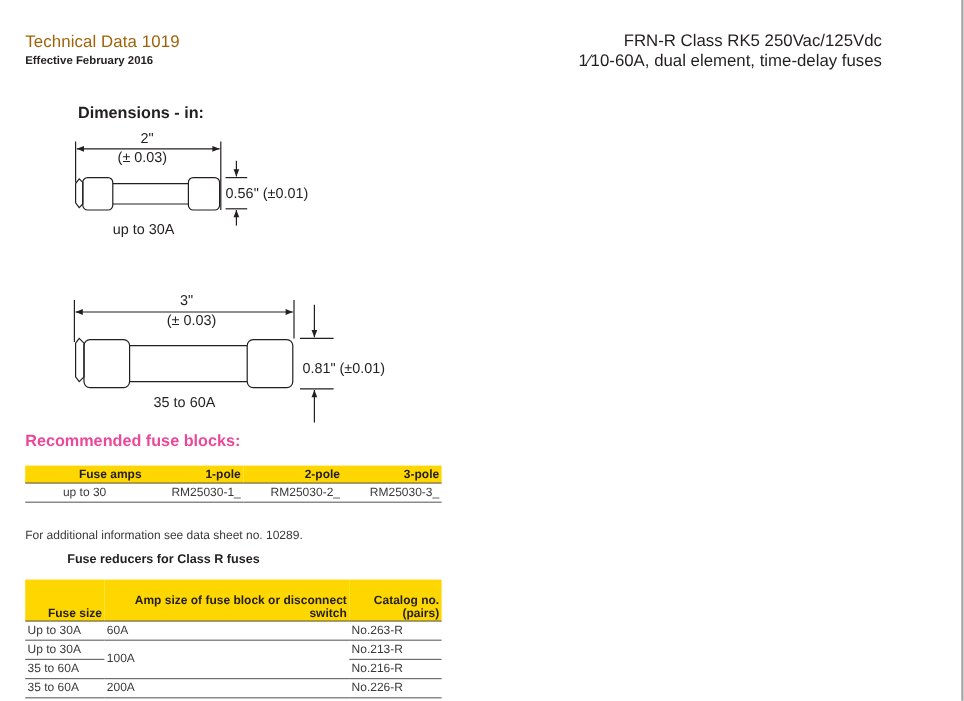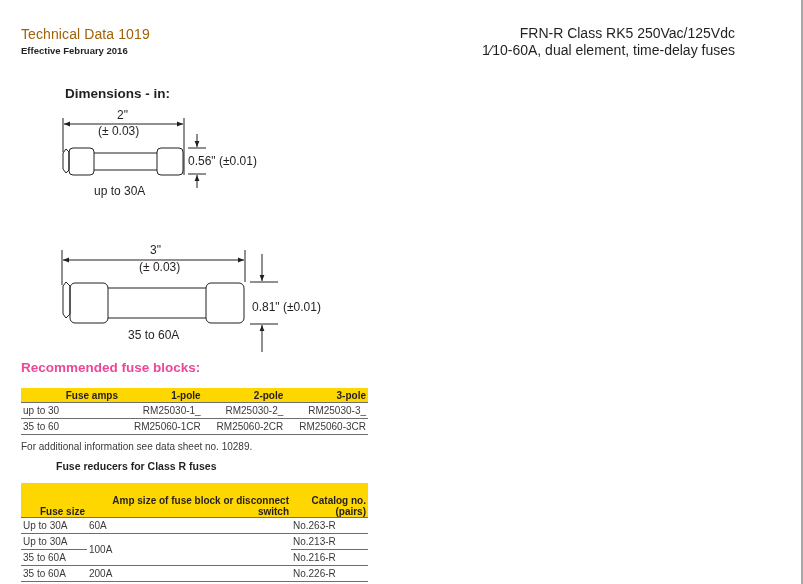--- a/index.html
+++ b/index.html
@@ -20,21 +20,21 @@
 
     svg.fuse-svg { position: absolute; left: 0; top: 0; overflow: visible; }
     .dim-label { position: absolute; font-size: 12px; color: #231f20; white-space: nowrap; }
 
     table.tbl { position: absolute; border-collapse: collapse; font-size: 10px; color: #3a3a3a; }
     table.tbl th { background: #ffd700; color: #231f20; font-weight: bold; padding: 0 2px; text-align: right; }
     table.tbl td { padding: 0 2px; border-bottom: 1px solid #6e6e6e; }
 
     .t1 { left: 21px; top: 388px; width: 347px; }
     .t1 th { height: 14px; border-bottom: 1px solid #6e6e6e; }
-    .t1 td { height: 15px; }
+    .t1 td { height: 15px; text-align: center; }
     .t1 .r { text-align: right; }
 
     .note { position: absolute; left: 21px; top: 441px; font-size: 10px; color: #3a3a3a; }
     .h-red { position: absolute; left: 21px; top: 460px; font-size: 10.5px; font-weight: bold; color: #231f20; padding-left: 35px; }
 
     .t2 { left: 21px; top: 483px; width: 347px; }
     .t2 th { height: 34px; vertical-align: bottom; line-height: 11px; padding-bottom: 1px; border-bottom: 1px solid #6e6e6e; }
     .t2 td { height: 15px; }
     .t2 td.mid { vertical-align: middle; border-bottom: 1px solid #6e6e6e; }
   </style>
@@ -110,26 +110,20 @@
         <th class="r">3-pole</th>
       </tr>
     </thead>
     <tbody>
       <tr>
         <td>up to 30</td>
         <td class="r">RM25030-1_</td>
         <td class="r">RM25030-2_</td>
         <td class="r">RM25030-3_</td>
       </tr>
-      <tr>
-        <td>35 to 60</td>
-        <td class="r">RM25060-1CR</td>
-        <td class="r">RM25060-2CR</td>
-        <td class="r">RM25060-3CR</td>
-      </tr>
     </tbody>
   </table>
 
   <div class="note">For additional information see data sheet no. 10289.</div>
   <div class="h-red">Fuse reducers for Class R fuses</div>
 
   <table class="tbl t2">
     <thead>
       <tr>
         <th style="width:62px">Fuse size</th>

